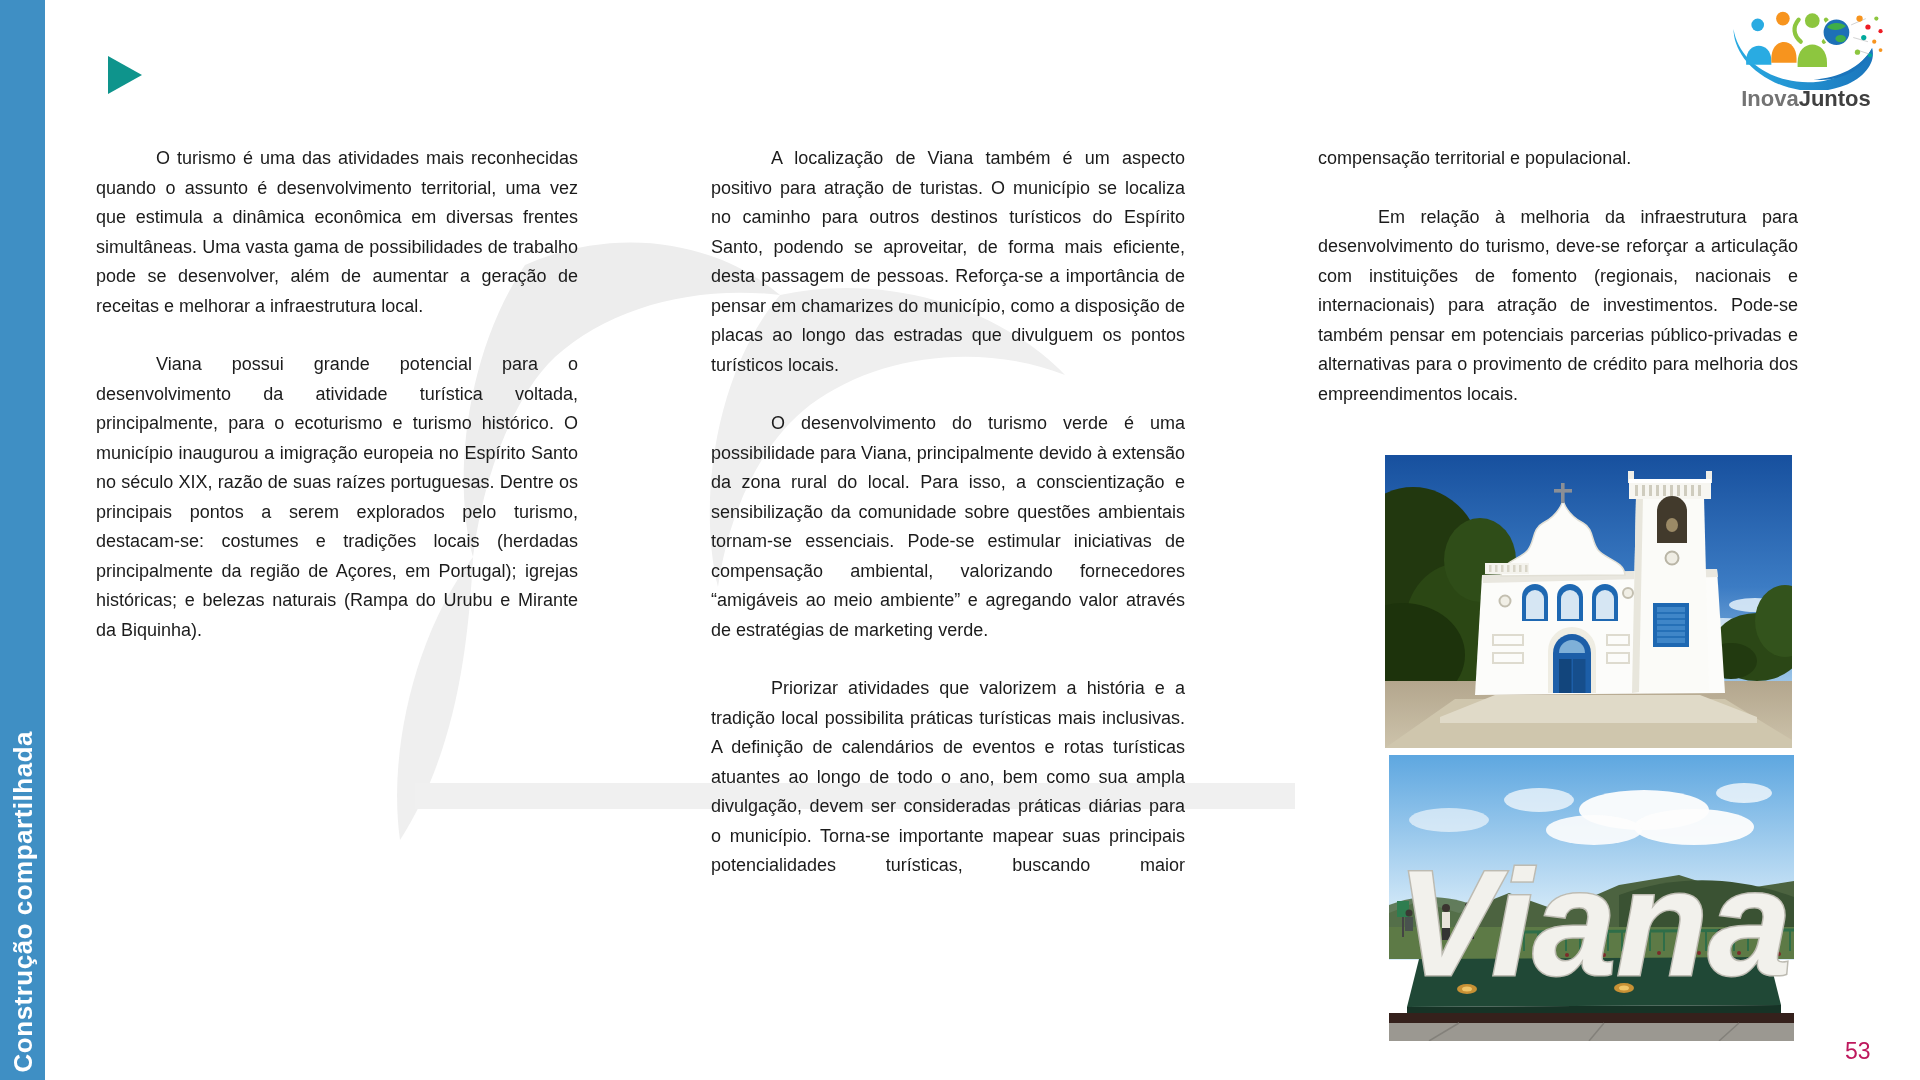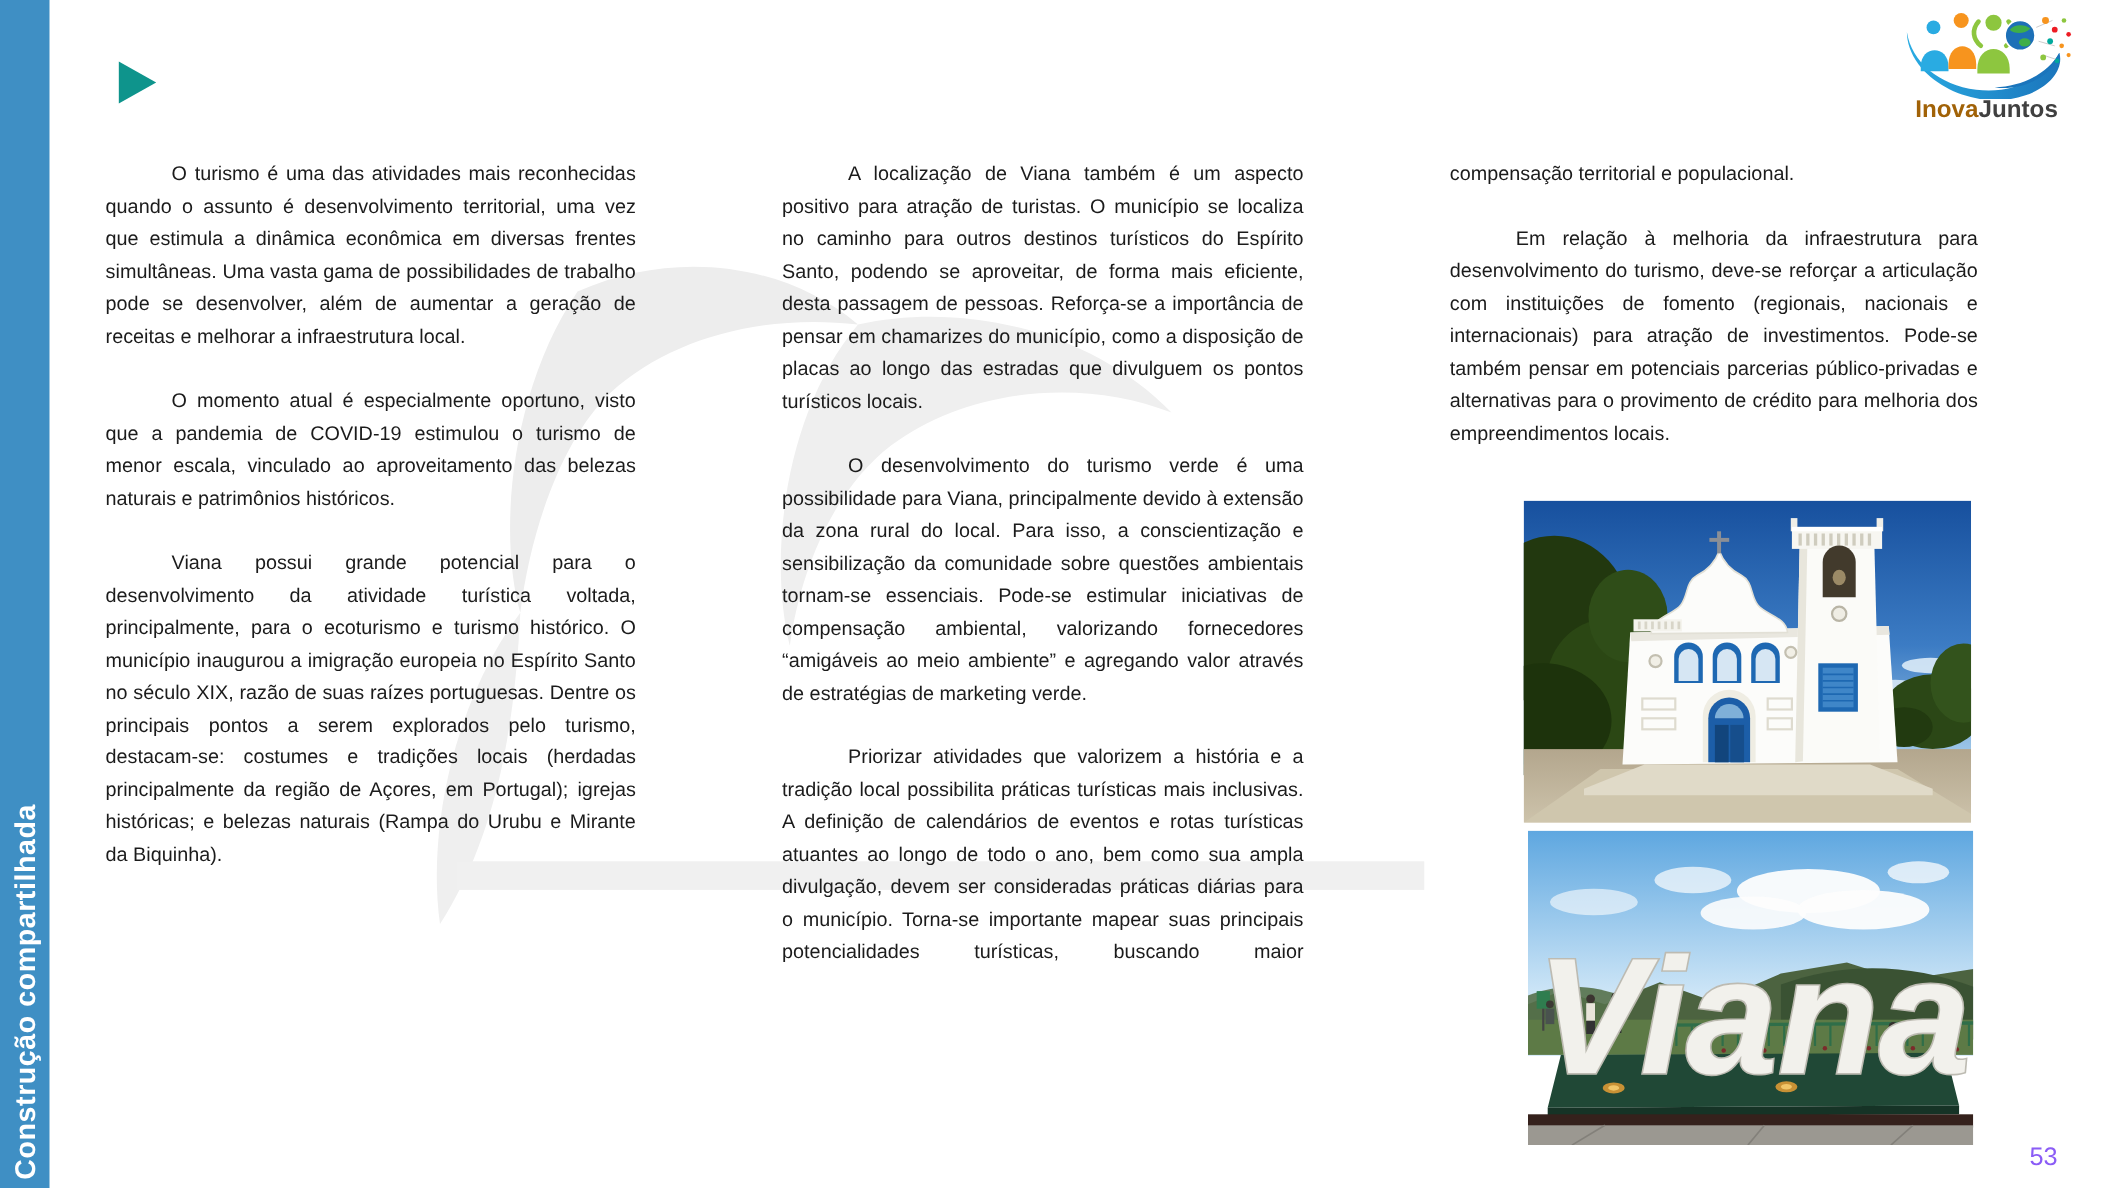--- a/index.html
+++ b/index.html
@@ -28,29 +28,29 @@
   .col p{margin:0 0 29px 0;text-indent:60px;}
   .col p.cont{text-indent:0;}
   .col p.fill{text-align-last:justify;}
   .col1{left:96px;width:482px;}
   .col2{left:711px;width:474px;}
   .col3{left:1318px;width:480px;}
   
   .logo{position:absolute;left:1723px;top:6px;width:166px;text-align:center;z-index:3;}
   .logo svg{display:block;margin:0 auto;}
   .logo-word{font-size:22px;font-weight:800;letter-spacing:0;line-height:22px;margin-top:-2px;}
-  .logo-word .w1{color:#a16207;}
+  .logo-word .w1{color:#737373;}
   .logo-word .w2{color:#404040;}
   
   .photo{position:absolute;z-index:2;overflow:hidden;}
   .photo-church{left:1385px;top:455px;width:407px;height:293px;}
   .photo-viana{left:1385px;top:751px;width:405px;height:286px;}
   .photo svg{display:block;}
   
-  .pagenum{position:absolute;left:1845px;top:1038px;font-size:23px;color:#8b5cf6;z-index:3;}
+  .pagenum{position:absolute;left:1845px;top:1038px;font-size:23px;color:#be185d;z-index:3;}
 </style>
 </head>
 <body>
 
 <div class="slide">
 
   <div class="watermark">
     <svg width="1070" height="695" viewBox="0 0 1070 695" aria-hidden="true">
       <path d="M300 30 C 390 -10 490 5 555 60 C 470 50 385 72 330 122 C 288 162 258 242 248 322 C 228 252 238 122 300 30 Z" fill="#ededed"></path>
       <path d="M248 322 C 243 422 228 522 175 605 C 163 520 188 402 248 322 Z" fill="#efefef"></path>
@@ -107,21 +107,20 @@
       <circle cx="136" cy="47" r="2" fill="#00a99d"></circle>
       <circle cx="146" cy="42" r="1.8" fill="#f7941e"></circle>
     </svg>
     <div class="logo-word">
       <span class="w1">Inova</span><span class="w2">Juntos</span>
     </div>
   </div>
 
   <div class="col col1">
     <p>O turismo é uma das atividades mais reconhecidas quando o assunto é desenvolvimento territorial, uma vez que estimula a dinâmica econômica em diversas frentes simultâneas. Uma vasta gama de possibilidades de trabalho pode se desenvolver, além de aumentar a geração de receitas e melhorar a infraestrutura local.</p>
-    <p>O momento atual é especialmente oportuno, visto que a pandemia de COVID-19 estimulou o turismo de menor escala, vinculado ao aproveitamento das belezas naturais e patrimônios históricos.</p>
     <p>Viana possui grande potencial para o desenvolvimento da atividade turística voltada, principalmente, para o ecoturismo e turismo histórico. O município inaugurou a imigração europeia no Espírito Santo no século XIX, razão de suas raízes portuguesas. Dentre os principais pontos a serem explorados pelo turismo, destacam-se: costumes e tradições locais (herdadas principalmente da região de Açores, em Portugal); igrejas históricas; e belezas naturais (Rampa do Urubu e Mirante da Biquinha).</p>
   </div>
 
   <div class="col col2">
     <p>A localização de Viana também é um aspecto positivo para atração de turistas. O município se localiza no caminho para outros destinos turísticos do Espírito Santo, podendo se aproveitar, de forma mais eficiente, desta passagem de pessoas. Reforça-se a importância de pensar em chamarizes do município, como a disposição de placas ao longo das estradas que divulguem os pontos turísticos locais.</p>
     <p>O desenvolvimento do turismo verde é uma possibilidade para Viana, principalmente devido à extensão da zona rural do local. Para isso, a conscientização e sensibilização da comunidade sobre questões ambientais tornam-se essenciais. Pode-se estimular iniciativas de compensação ambiental, valorizando fornecedores “amigáveis ao meio ambiente” e agregando valor através de estratégias de marketing verde.</p>
     <p class="fill">Priorizar atividades que valorizem a história e a tradição local possibilita práticas turísticas mais inclusivas. A definição de calendários de eventos e rotas turísticas atuantes ao longo de todo o ano, bem como sua ampla divulgação, devem ser consideradas práticas diárias para o município. Torna-se importante mapear suas principais potencialidades turísticas, buscando maior</p>
   </div>
 
   <div class="col col3">

